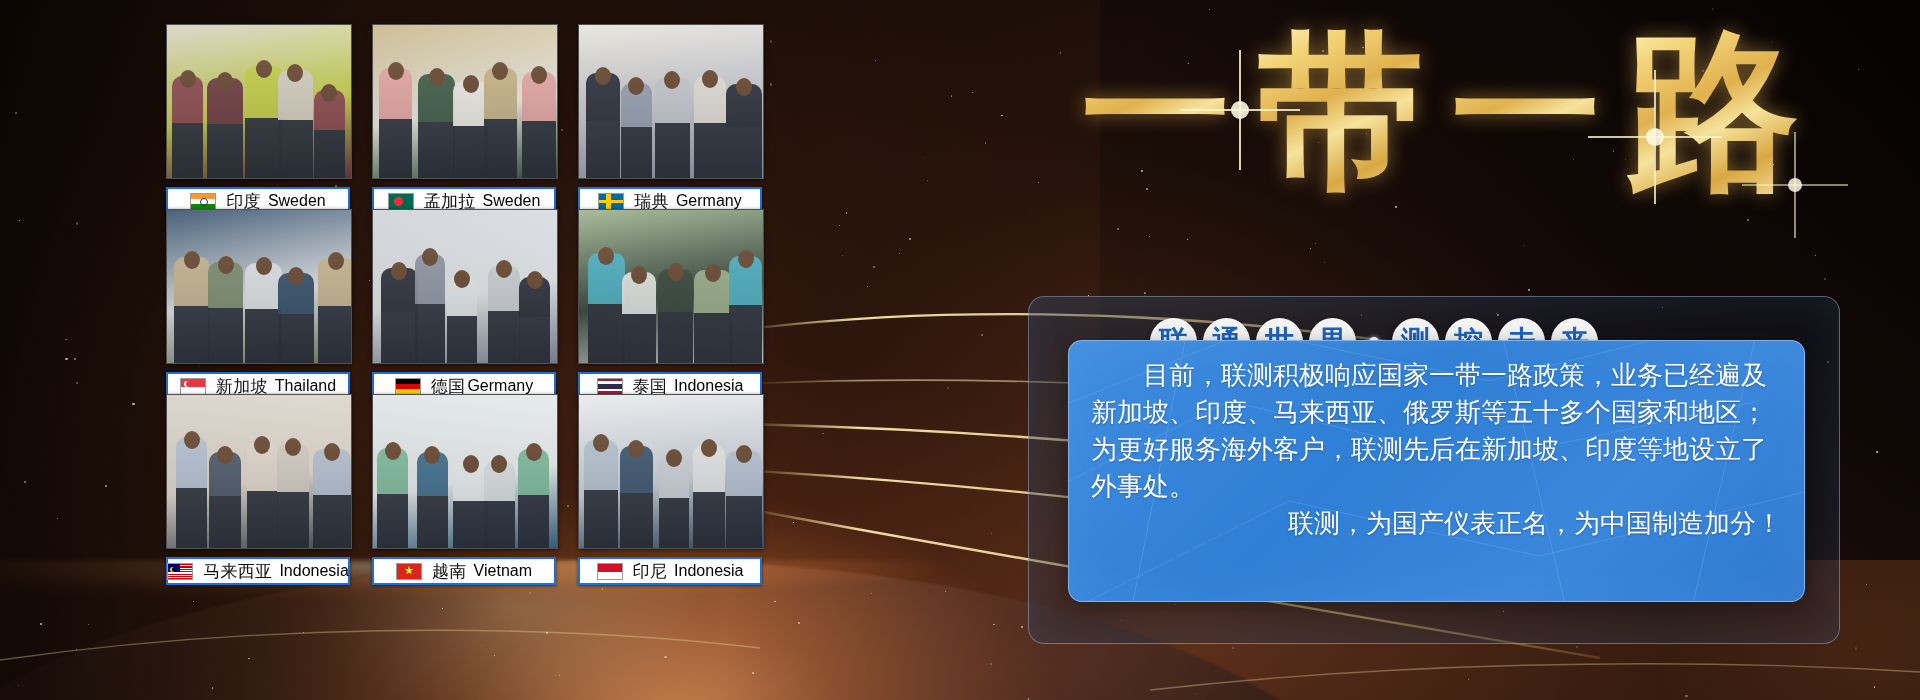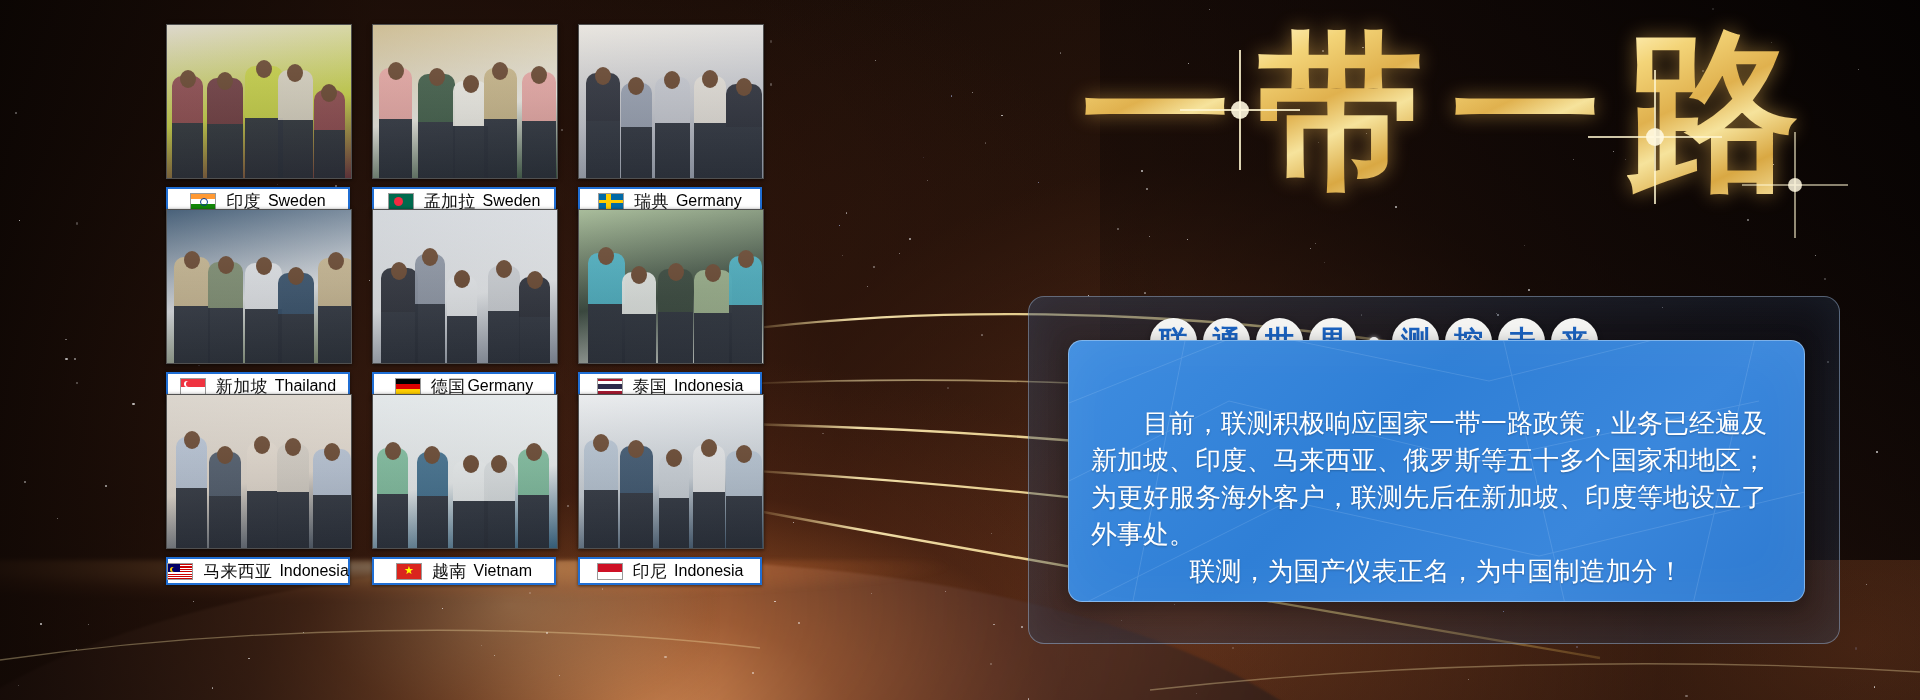--- a/index.html
+++ b/index.html
@@ -55,22 +55,22 @@
   .inner-panel{position:absolute;left:1068px;top:340px;width:735px;height:260px;border-radius:14px;
     border:1px solid rgba(190,220,250,.55);
     background:linear-gradient(135deg,#3f8de0 0%,#2f7fd6 40%,#3a87dc 70%,#2d79d0 100%);
     box-shadow:0 4px 18px rgba(0,0,0,.35), inset 0 0 60px rgba(255,255,255,.06);
     overflow:hidden;}
   .inner-panel .netlines{position:absolute;inset:0;opacity:.28;}
   .body-text{position:relative;padding:16px 22px 0 22px;color:#fff;font-size:26px;line-height:1.42;
     font-family:"DejaVu Sans","Liberation Sans",sans-serif;text-align:left;
     text-shadow:0 1px 2px rgba(0,0,0,.25);}
   .body-text p{margin:0;}
-  .body-text .indent{text-indent:2em;margin-top:48px;}
-  .body-text .center-line{text-align:center;}
+  .body-text .indent{text-indent:2em;}
+  .body-text .center-line{text-align:right;}
 
   
   .slogan{position:absolute;left:1150px;top:318px;display:flex;align-items:center;gap:6px;}
   .sg-ch{width:47px;height:47px;border-radius:50%;background:#f4f4f2;
     display:flex;align-items:center;justify-content:center;
     color:#1b62bf;font-size:29px;font-weight:bold;
     font-family:"DejaVu Sans","Liberation Sans",sans-serif;
     box-shadow:0 2px 5px rgba(0,0,0,.55);}
   .sg-dot{width:10px;height:10px;border-radius:50%;background:#fff;margin:0 7px;
     box-shadow:0 0 4px rgba(255,255,255,.7);}

